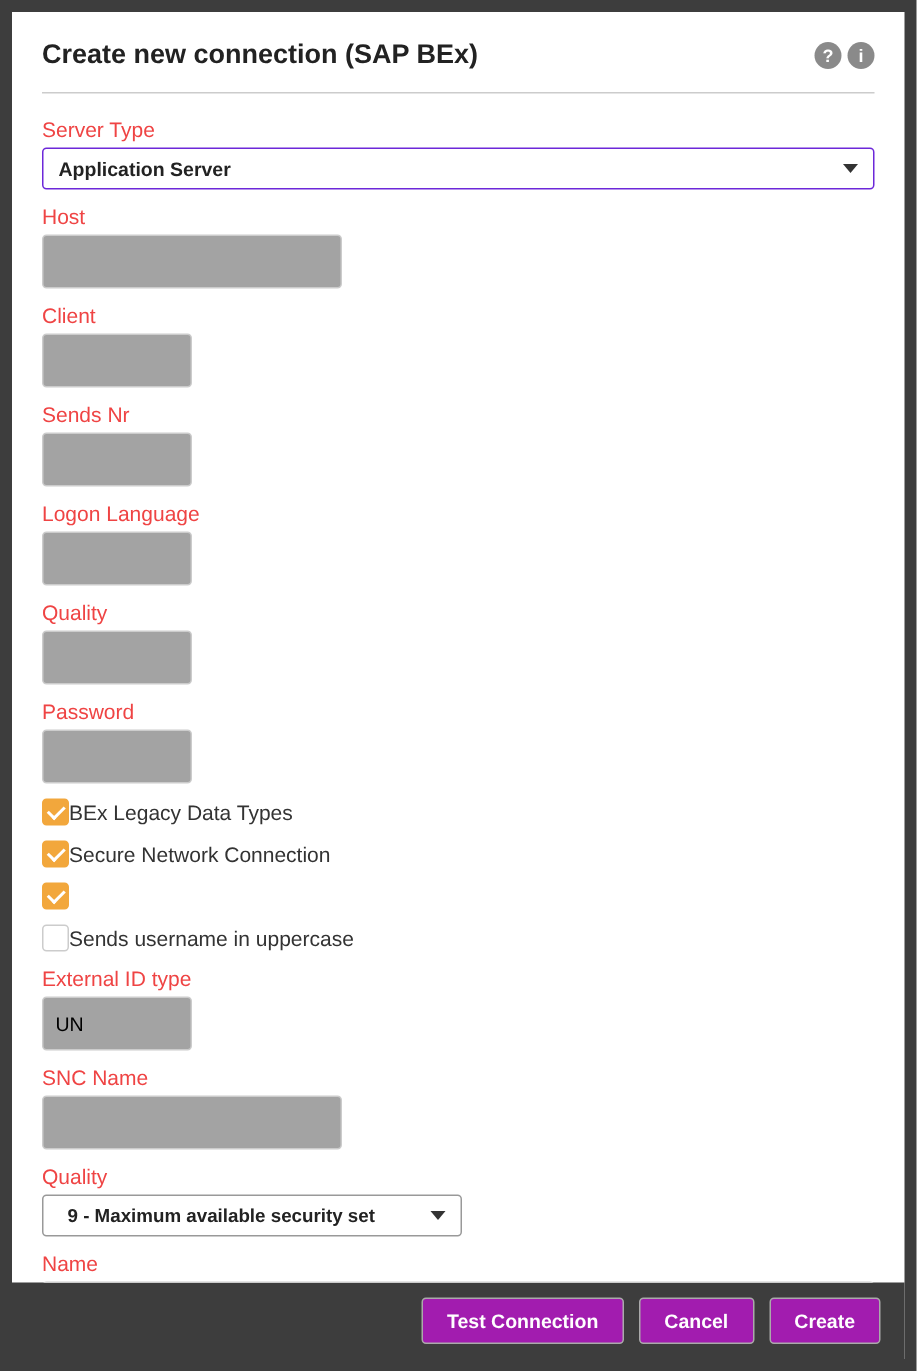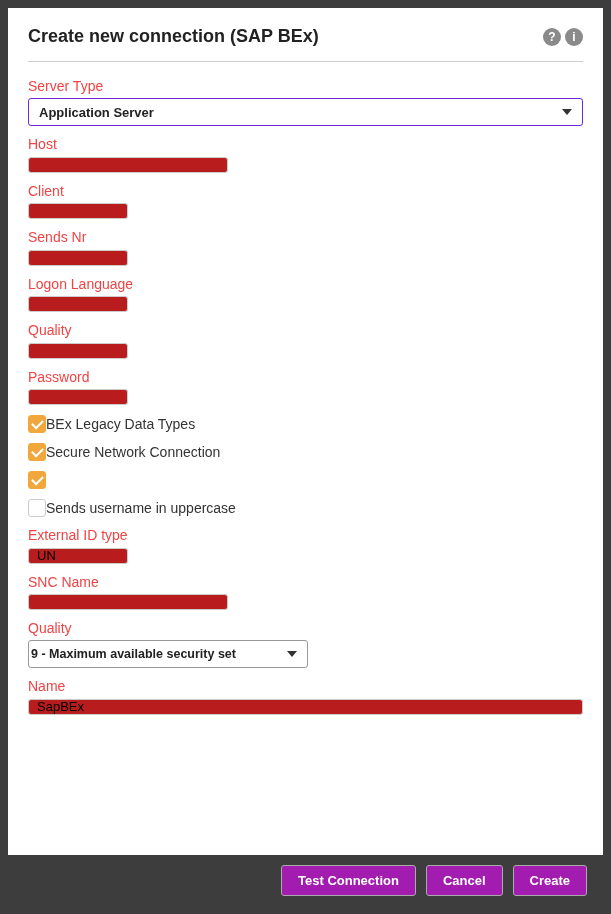--- a/index.html
+++ b/index.html
@@ -101,26 +101,26 @@
       right: 10px;
       top: 50%;
       transform: translateY(-50%);
       width: 0;
       height: 0;
       border-left: 5px solid transparent;
       border-right: 5px solid transparent;
       border-top: 6px solid #333;
     }
     .text-input {
-      height: 16px;
+      height: 36px;
       border: 1px solid #ccc;
       border-radius: 3px;
       padding: 0 8px;
       font-size: 13px;
-      background: #b91c1c;
+      background: #a3a3a3;
     }
     .w-200 { width: 200px; }
     .w-100 { width: 100px; }
     .w-full { width: 100%; }
     .checkbox-row {
       display: flex;
       align-items: center;
       margin-bottom: 10px;
     }
     .checkbox {
@@ -149,21 +149,21 @@
     }
     .checkbox-label {
       font-size: 14px;
       color: #333;
     }
     .select-quality {
       width: 280px;
       height: 28px;
       border: 1px solid #999;
       border-radius: 3px;
-      padding: 0 28px 0 2px;
+      padding: 0 28px 0 16px;
       font-weight: 700;
       font-size: 12.5px;
       position: relative;
       display: flex;
       align-items: center;
       background: #fff;
       cursor: pointer;
     }
     .footer {
       background: #3d3d3d;

